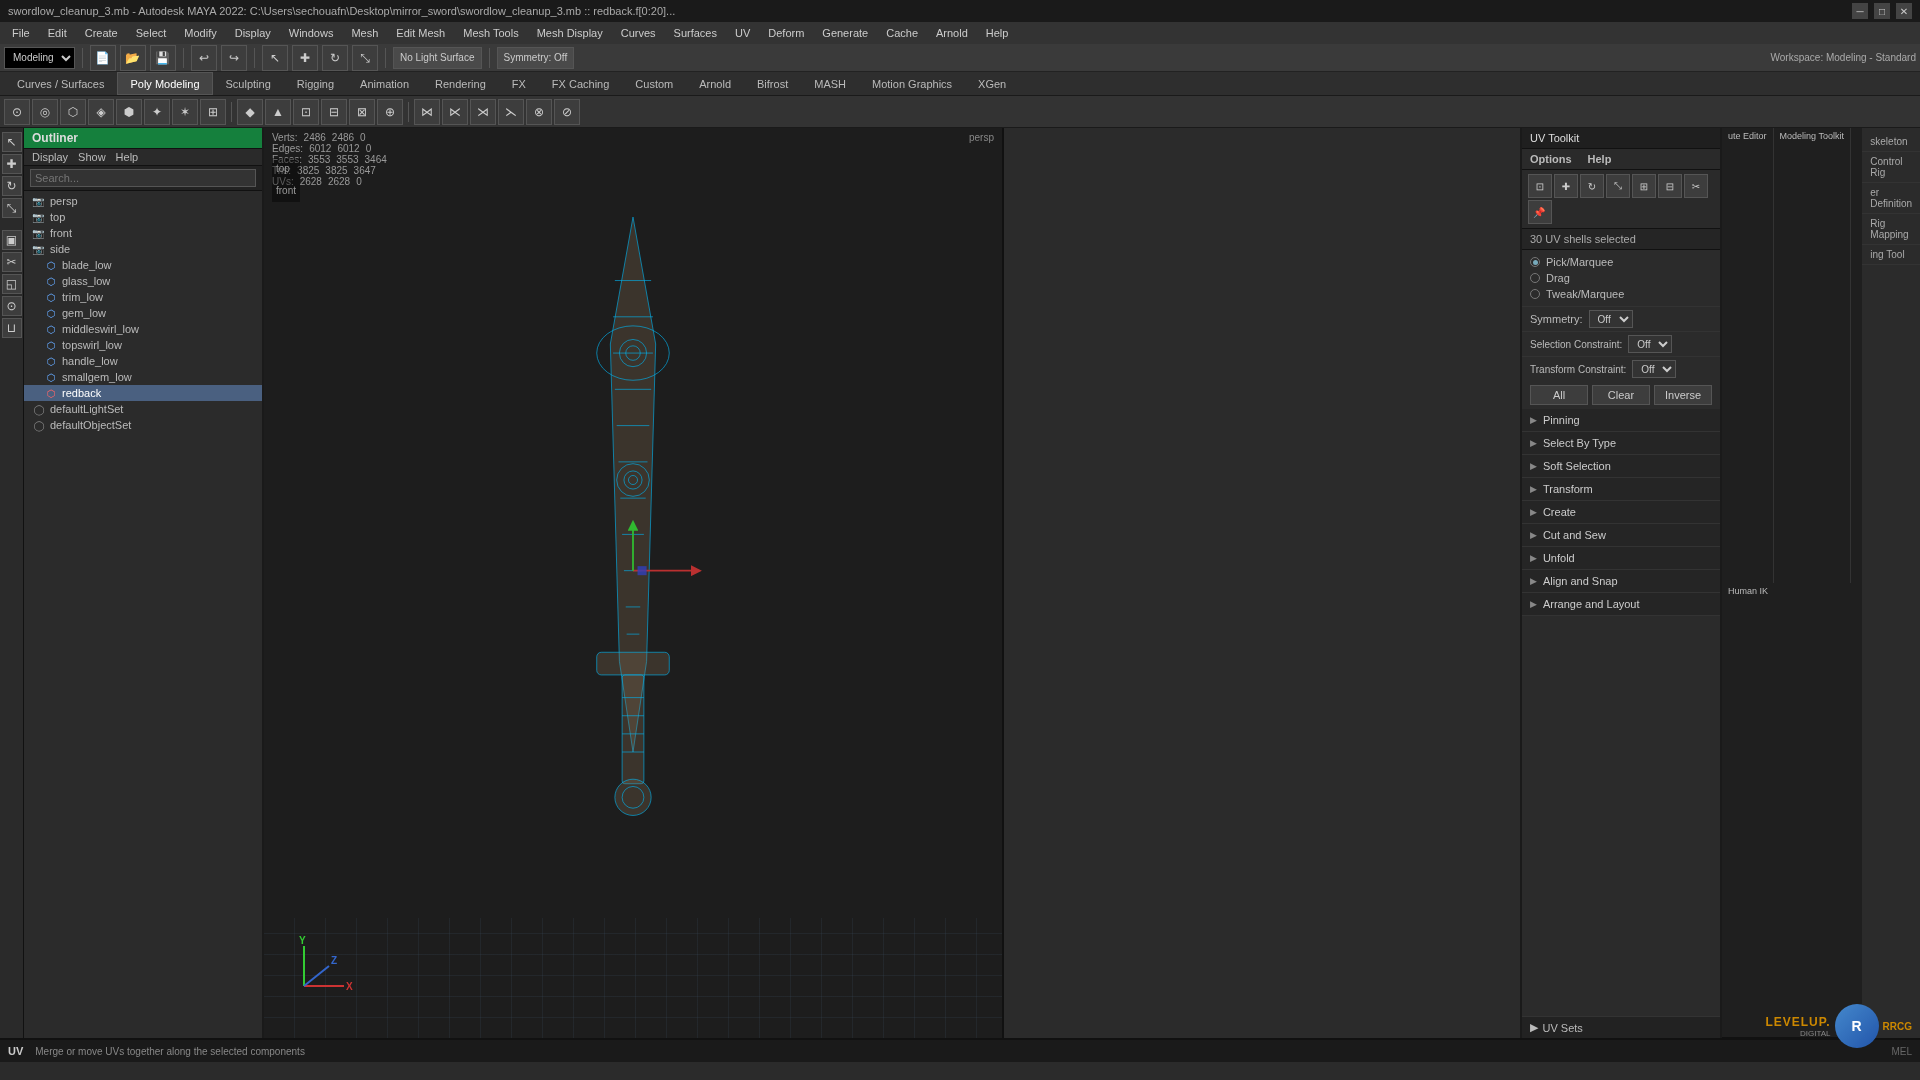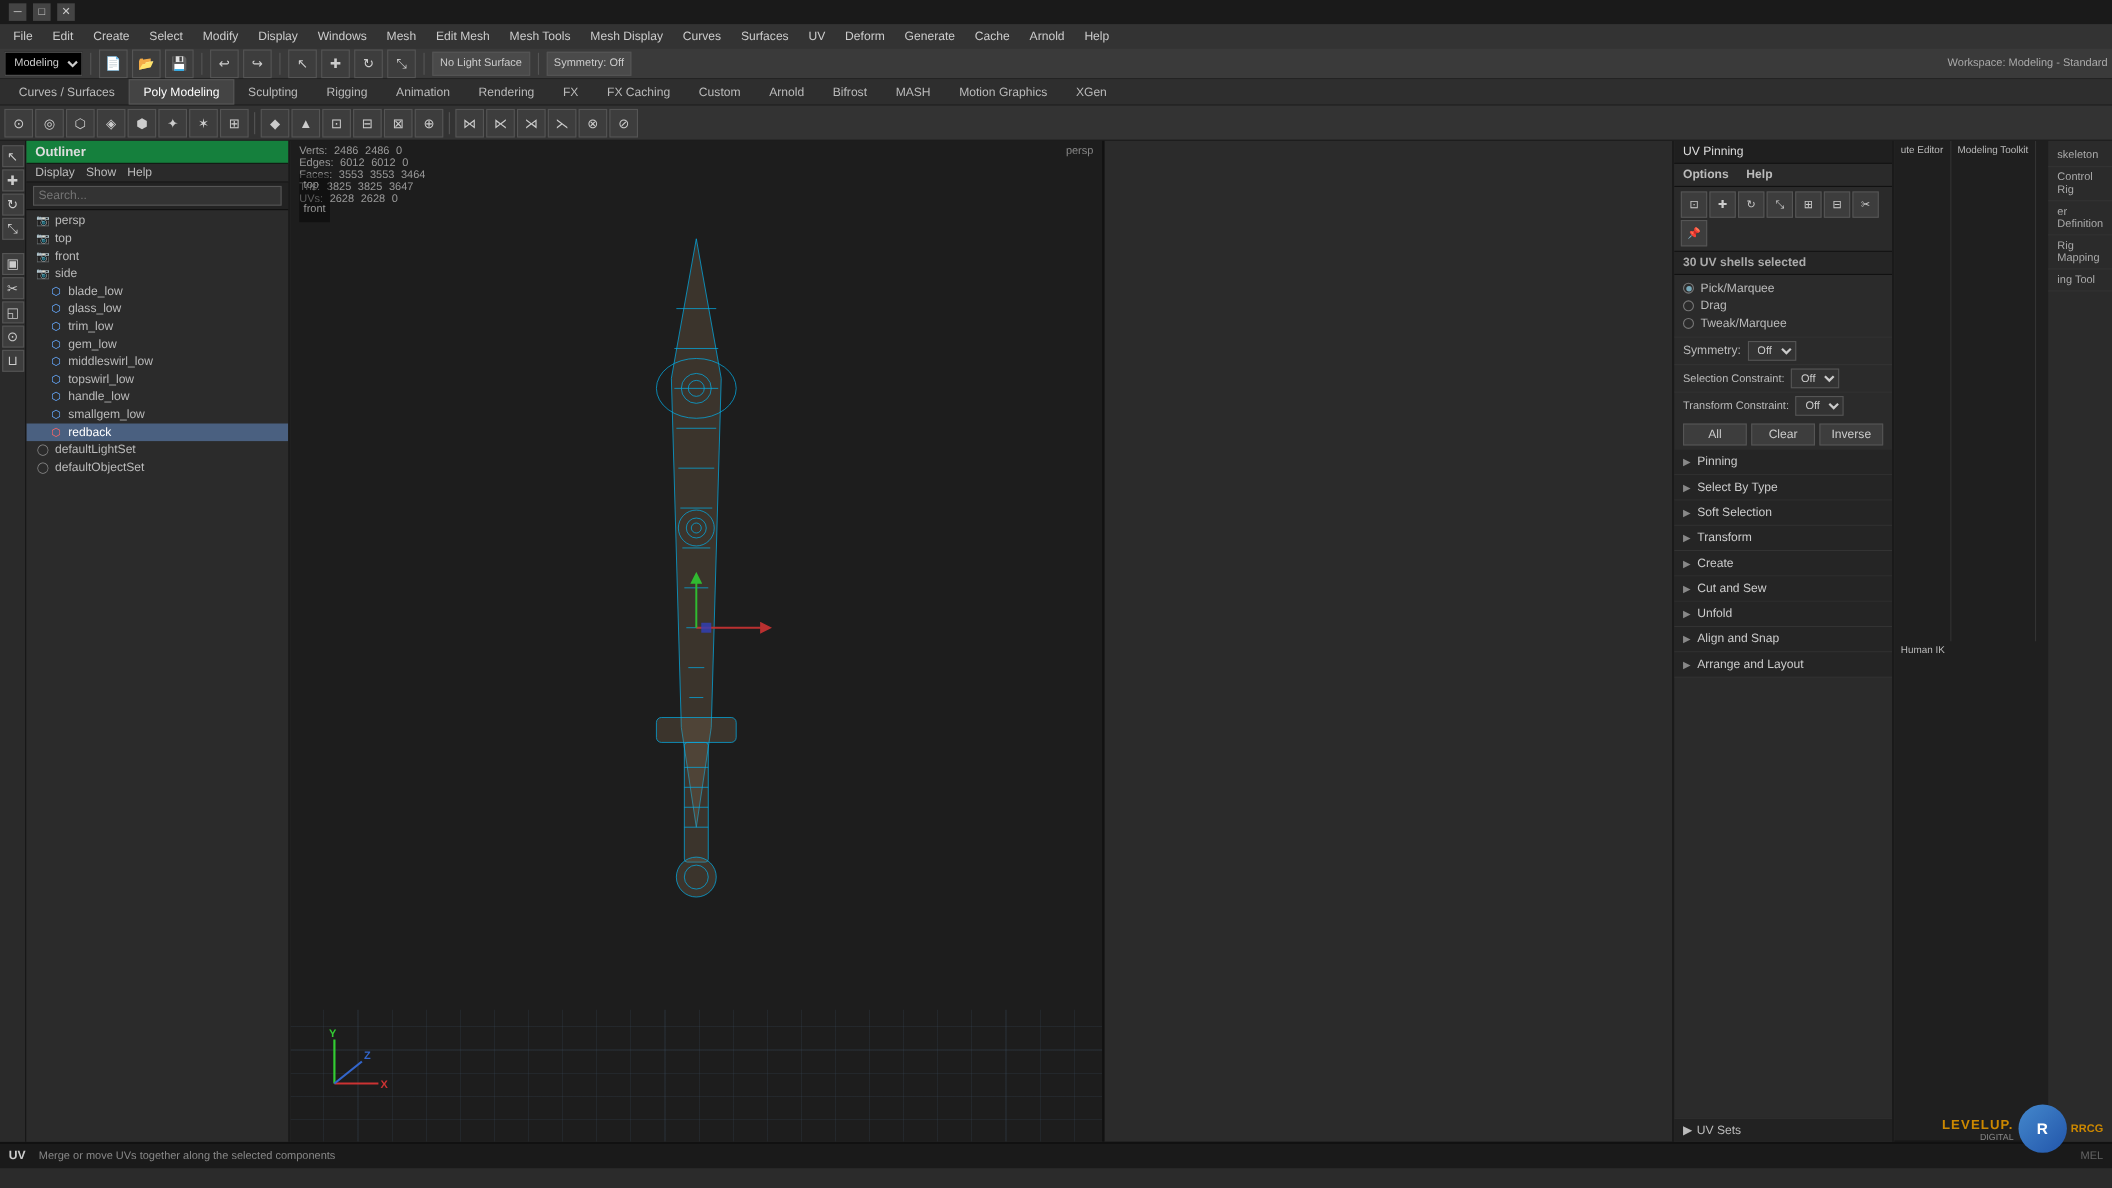--- a/index.html
+++ b/index.html
@@ -308,20 +308,21 @@
 
     
     .sword-wire { stroke: #00bfff; stroke-width: 0.8; fill: none; opacity: 0.9; }
     .sword-body { fill: #8b7355; opacity: 0.3; }
 
   </style>
 </head>
 <body>
 
 <div id="title-bar">
+  <span class="window-title">swordlow_cleanup_3.mb - Autodesk MAYA 2022: C:\Users\sechouafn\Desktop\mirror_sword\swordlow_cleanup_3.mb  :: redback.f[0:20]...</span>
   <div class="window-controls">
     <button class="win-btn">─</button>
     <button class="win-btn">□</button>
     <button class="win-btn">✕</button>
   </div>
 </div>
 
 <div id="menu-bar">
   <span class="menu-item">File</span>
   <span class="menu-item">Edit</span>
@@ -614,39 +615,39 @@
           <line x1="10" y1="50" x2="35" y2="30" stroke="#3366cc" stroke-width="2"></line>
           <text x="37" y="28" fill="#3366cc" font-size="10">Z</text>
         </svg>
       </div>
     </div>
 
   </div>
 
   <div id="uv-toolkit" style="width:200px; min-width:200px; background:#2b2b2b; border-left:2px solid #1a1a1a; display:flex; flex-direction:column; overflow-y:auto;">
     <div style="background:#1f1f1f; padding:4px 8px; font-size:11px; color:#ddd; border-bottom:1px solid #111;">
-      <span>UV Pinning</span>
+      <span>UV Toolkit</span>
     </div>
     <div style="display:flex; padding:2px 4px; background:#2a2a2a; border-bottom:1px solid #111; gap:8px;font-weight:bold;">
       <span class="uv-tk-menu">Options</span>
       <span class="uv-tk-menu">Help</span>
     </div>
 
     <div style="display:flex; padding:4px 6px; gap:2px; background:#2a2a2a; border-bottom:1px solid #111; flex-wrap:wrap;">
       <button class="tk-icon-btn">⊡</button>
       <button class="tk-icon-btn">✚</button>
       <button class="tk-icon-btn">↻</button>
       <button class="tk-icon-btn">⤡</button>
       <button class="tk-icon-btn">⊞</button>
       <button class="tk-icon-btn">⊟</button>
       <button class="tk-icon-btn">✂</button>
       <button class="tk-icon-btn">📌</button>
     </div>
 
-    <div style="padding:4px 8px; font-size:11px; color:#aaa; background:#252525; border-bottom:1px solid #111;font-weight:bold;">
+    <div style="padding:4px 8px; font-size:11px; color:#aaa; background:#252525; border-bottom:1px solid #111;">
       <span>30 UV shells selected</span>
     </div>
 
     <div class="radio-group">
       <div class="radio-item">
         <div class="radio-dot selected"></div>
         <span>Pick/Marquee</span>
       </div>
       <div class="radio-item">
         <div class="radio-dot"></div>

